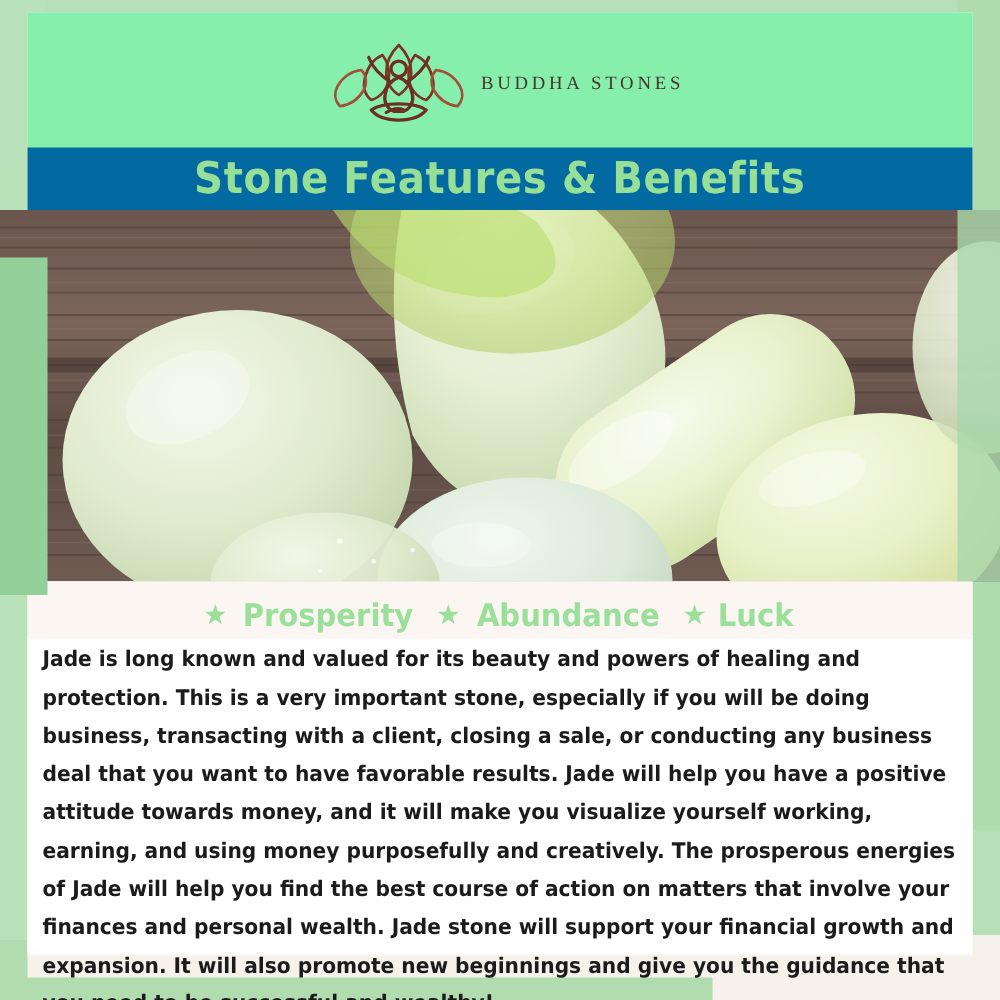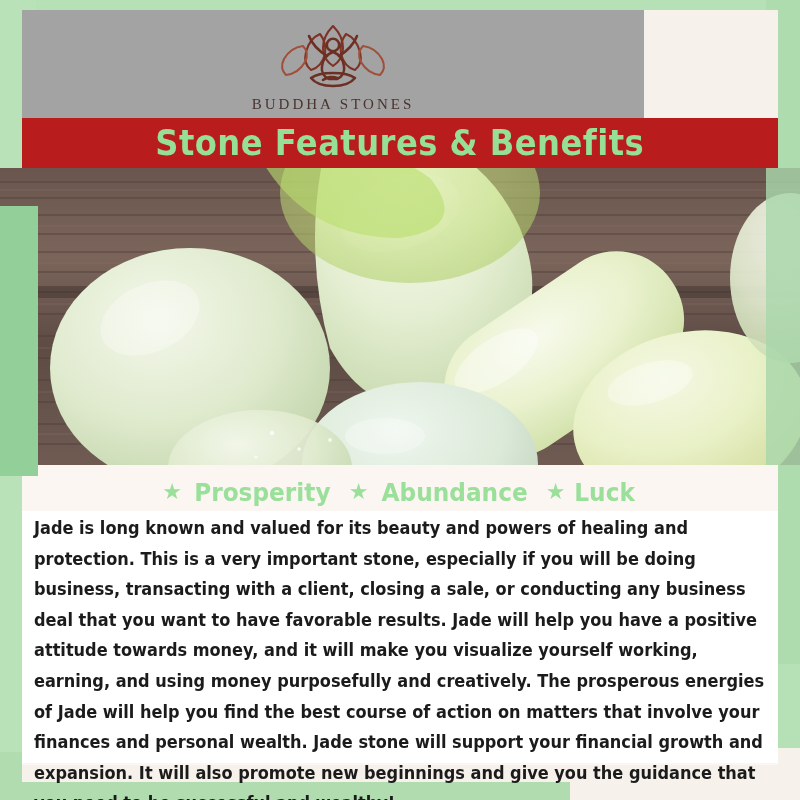--- a/index.html
+++ b/index.html
@@ -65,43 +65,43 @@
     position: absolute;
     right: 0; bottom: 0;
     width: 230px; height: 52px;
     background: #f7f1ec;
   }
 
   
   .header {
     position: absolute;
     left: 22px; top: 10px;
-    width: 622px; height: 110px;
-    display: flex;
-    flex-direction: column;
+    width: 756px; height: 110px;
+    display: flex;
+    flex-direction: row;
     align-items: center;
     justify-content: center;
-    background: #a3a3a3;
+    background: #86efac;
   }
   .logo-mark { width: 132px; height: 74px; display: block; }
   .logo-word {
     margin-top: 4px;
     font-family: "Liberation Serif", serif;
     font-size: 15px;
     letter-spacing: 3.0px;
     color: #4a3330;
     font-weight: 400;
   }
 
   
   .title-band {
     position: absolute;
     left: 22px; top: 118px;
     width: 756px; height: 50px;
-    background: #b91c1c;
+    background: #0369a1;
     display: flex;
     align-items: center;
     justify-content: center;
   }
   .title-text {
     font-family: "DejaVu Sans", sans-serif;
     font-weight: 700;
     font-size: 35px;
     letter-spacing: 0.5px;
     color: #96df96;

